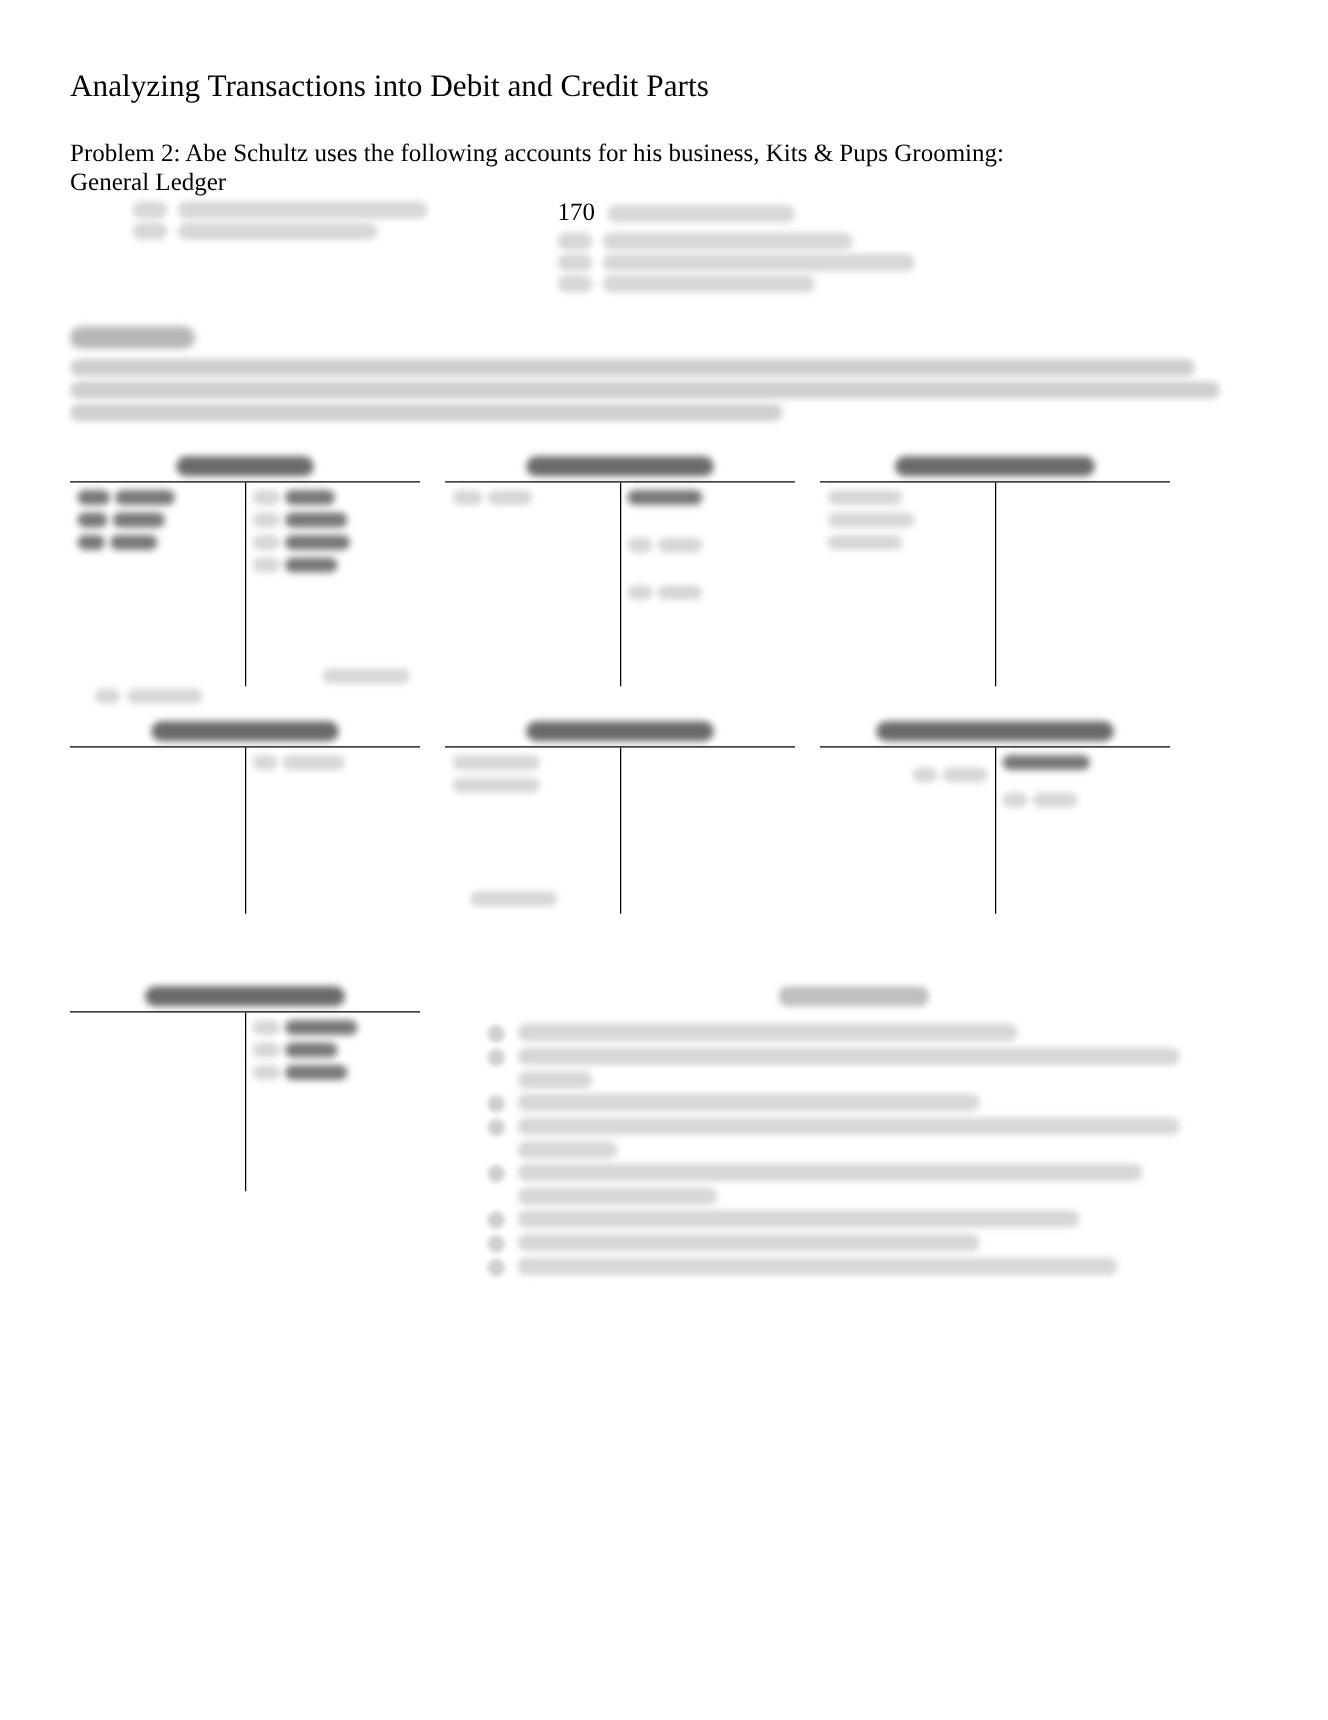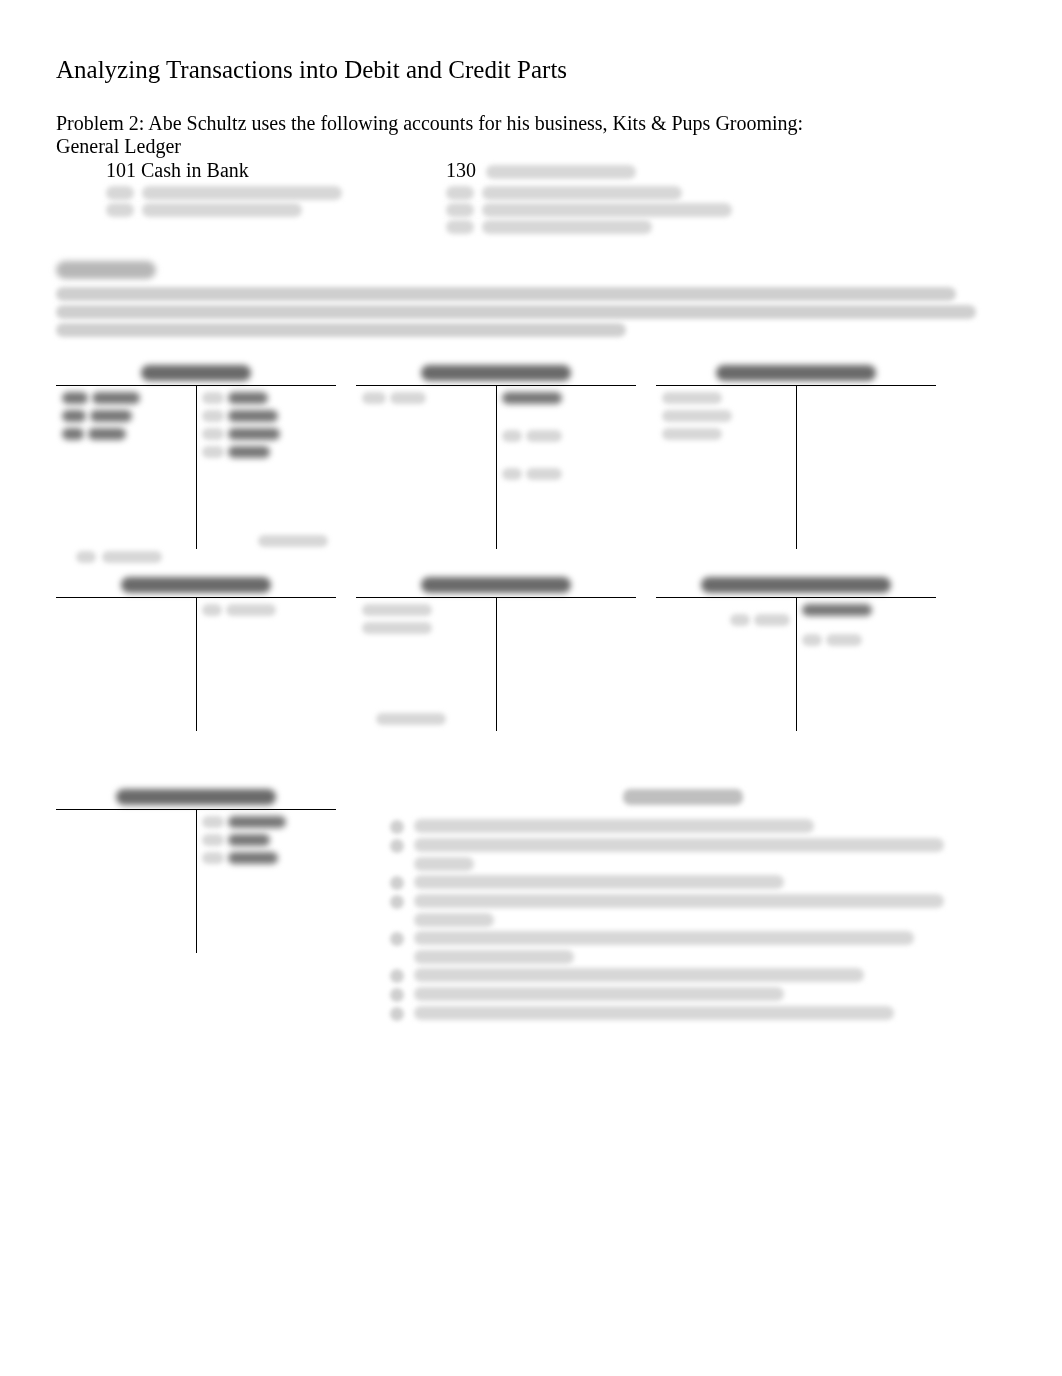--- a/index.html
+++ b/index.html
@@ -138,36 +138,32 @@
 <body>
 
 <h1 class="title">Analyzing Transactions into Debit and Credit Parts</h1>
 
 <p class="problem">Problem 2: Abe Schultz uses the following accounts for his business, Kits &amp; Pups Grooming:</p>
 
 <div class="ledger-hdr">General Ledger</div>
 
 <div class="ledger-cols">
   <div class="ledger-col-left">
-    <div class="ledger-line">
-      <span>101</span>
-      <span>Cash in Bank</span>
-    </div>
     <div class="blur-line">
       <span class="blur-pill" style="width:28px"></span>
       <span class="blur-pill" style="width:200px"></span>
     </div>
     <div class="blur-line">
       <span class="blur-pill" style="width:28px"></span>
       <span class="blur-pill" style="width:160px"></span>
     </div>
   </div>
   <div class="ledger-col-right">
     <div class="ledger-line">
-      <span>130</span>
+      <span>170</span>
       &nbsp;<span class="blur-pill" style="width:150px; vertical-align:middle;"></span>
     </div>
     <div class="blur-line">
       <span class="blur-pill" style="width:28px"></span>
       <span class="blur-pill" style="width:200px"></span>
     </div>
     <div class="blur-line">
       <span class="blur-pill" style="width:28px"></span>
       <span class="blur-pill" style="width:250px"></span>
     </div>

